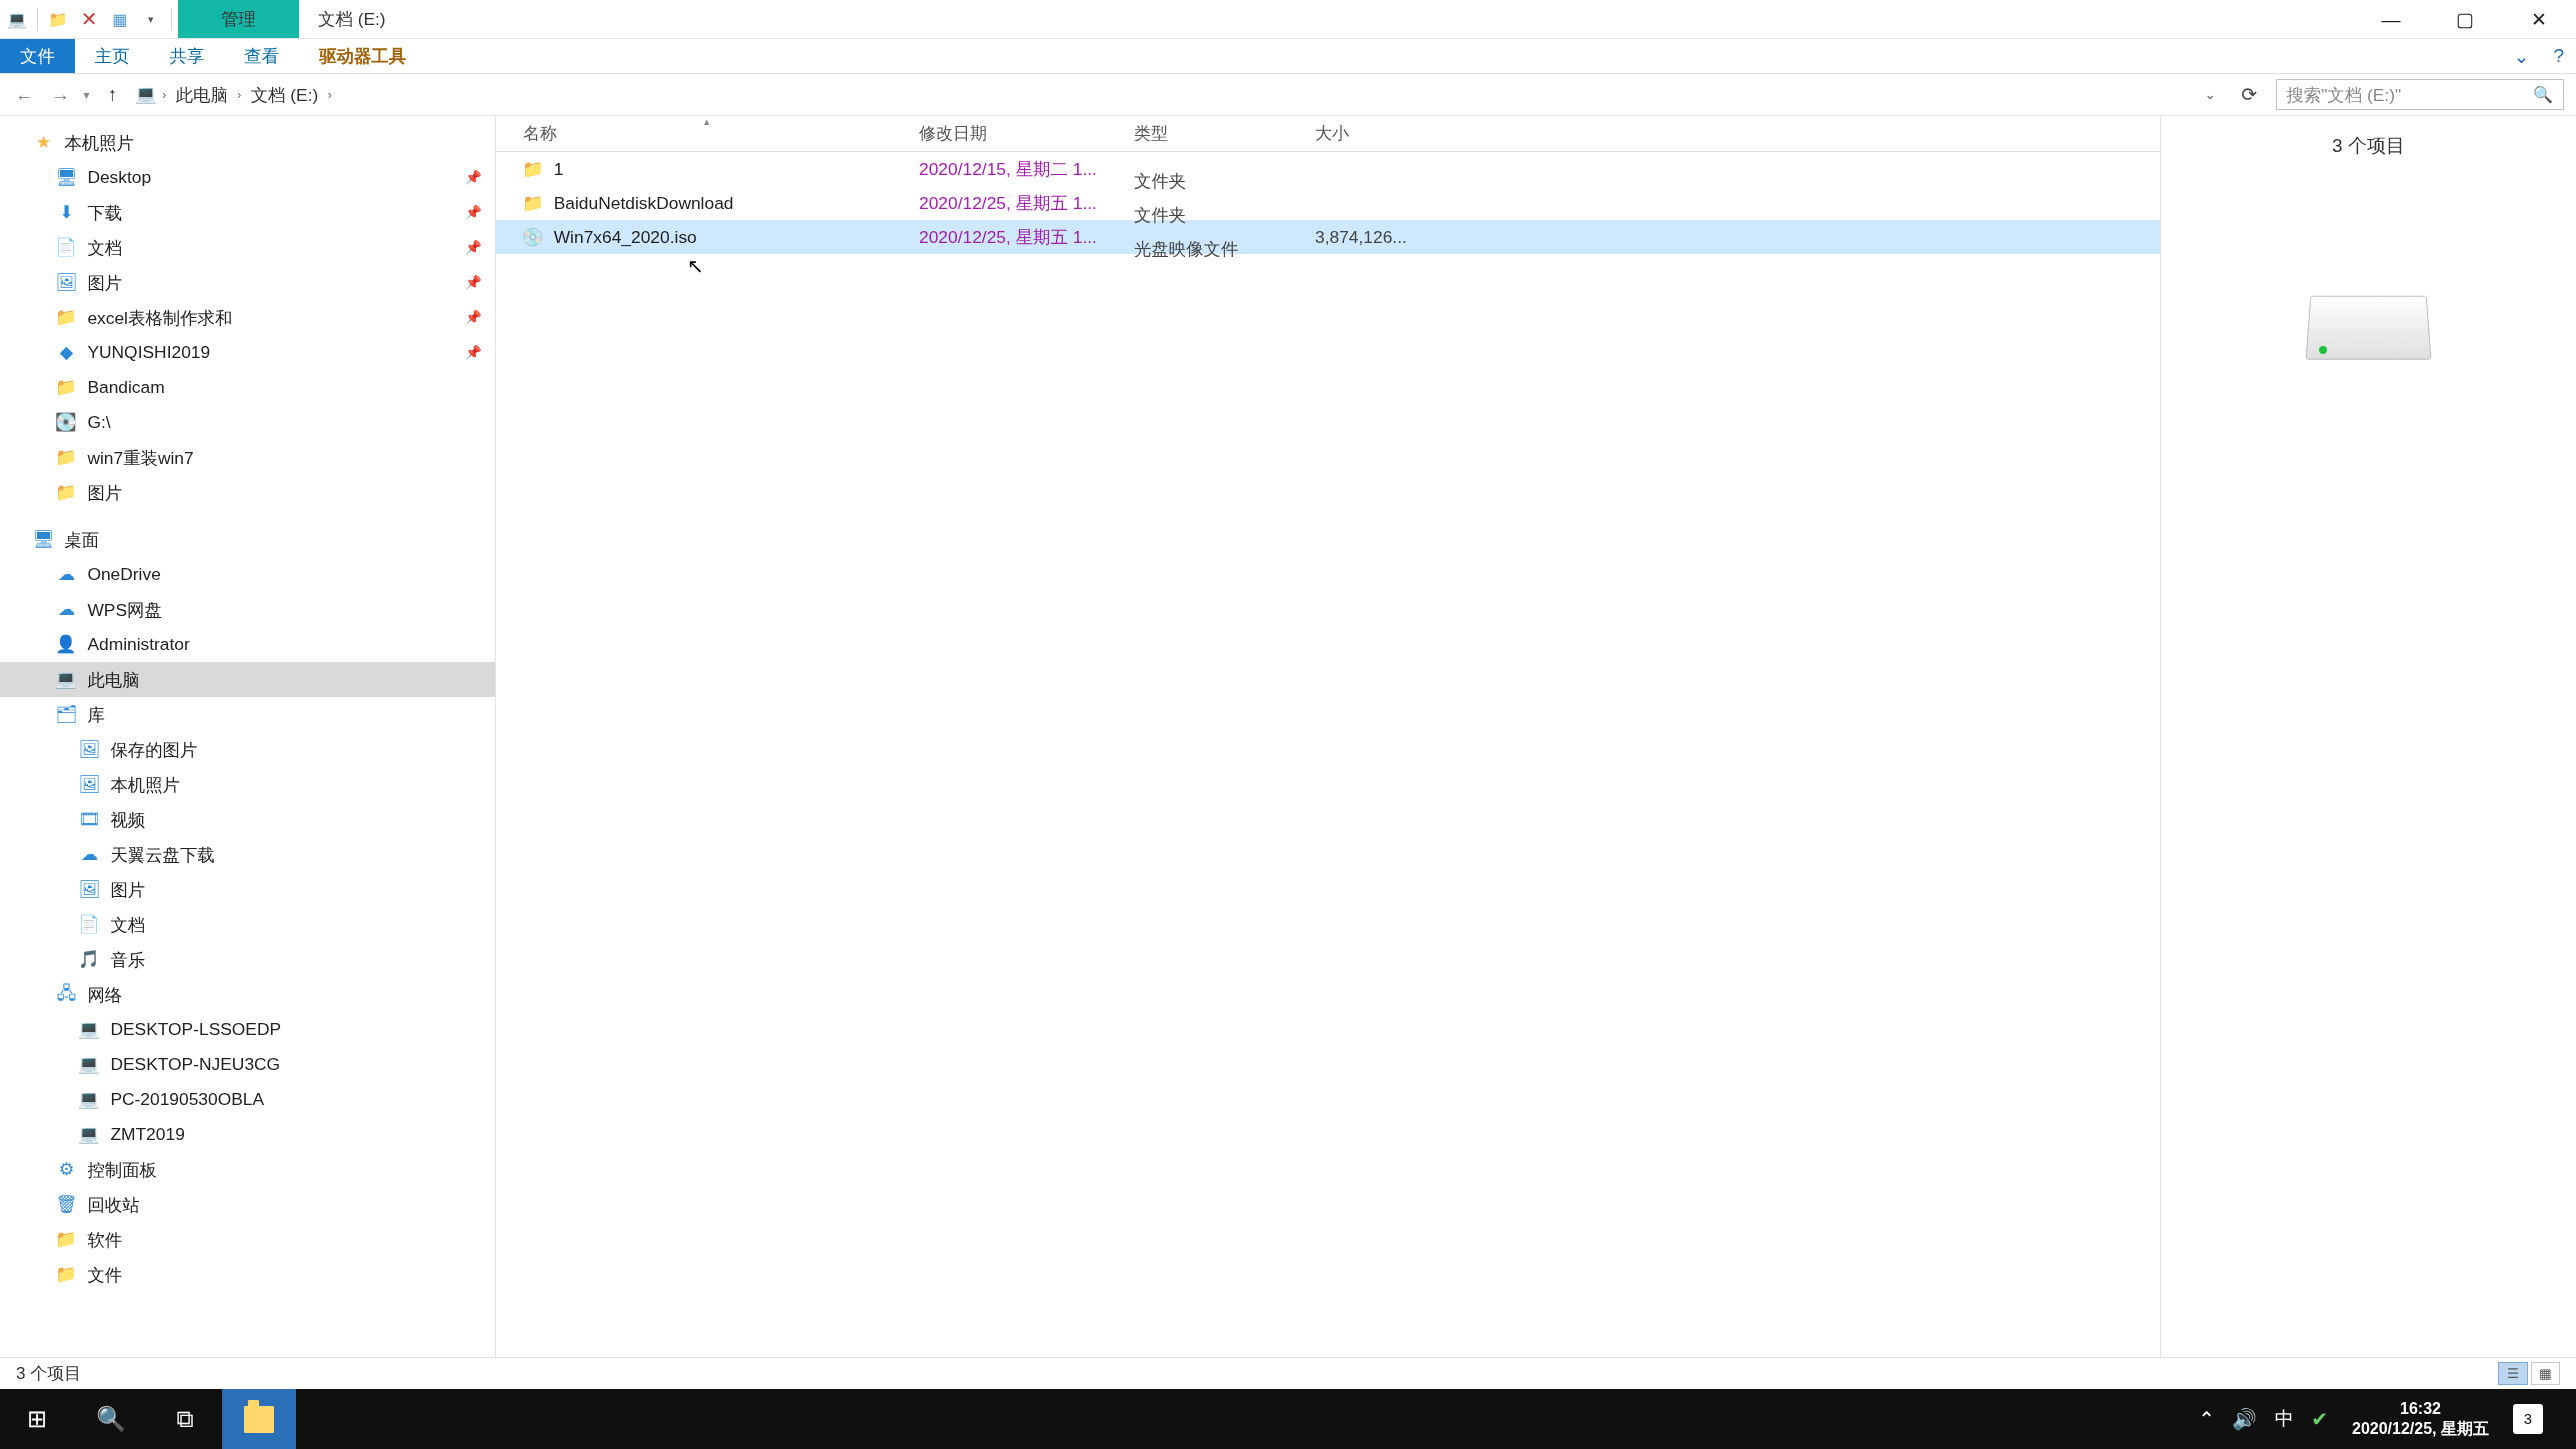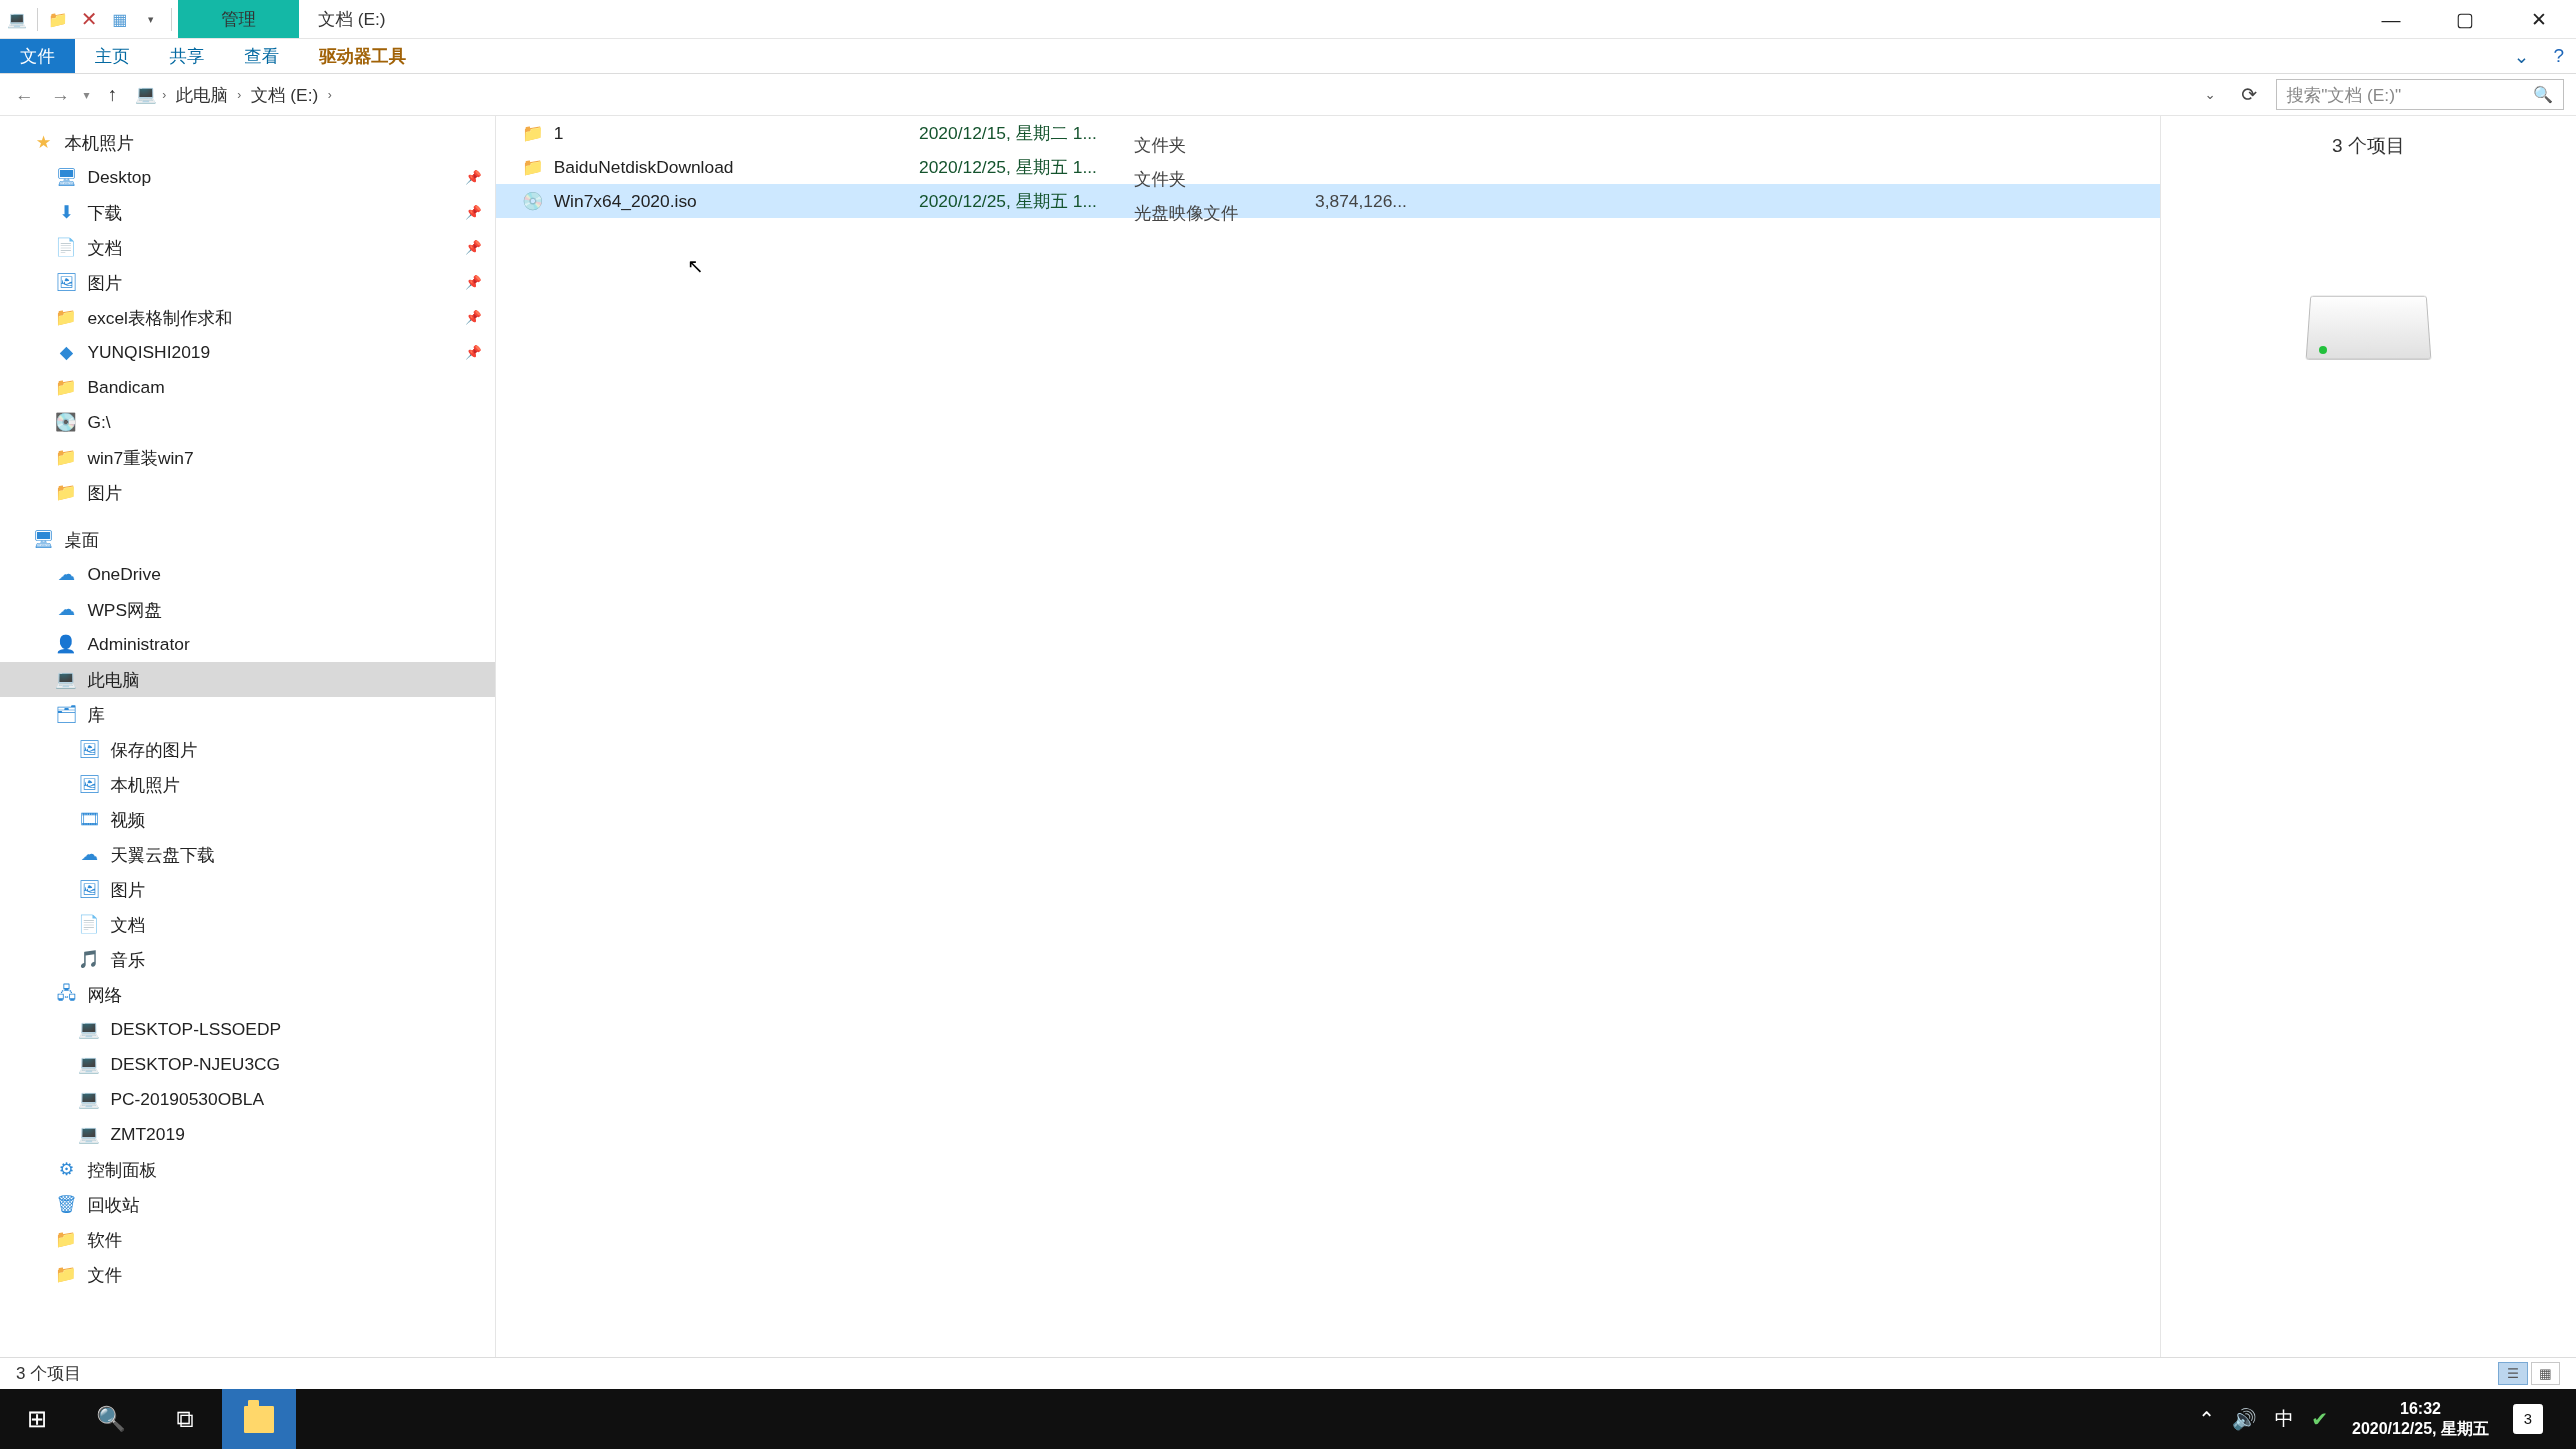--- a/index.html
+++ b/index.html
@@ -57,21 +57,21 @@
 .col.name { width:396px; display:flex; align-items:center; gap:8px; }
 .col.name .sort-arrow { position:absolute; left:181px; top:-6.7px; font-size:10.7px; color:#888; }
 .col.date { width:215px; }
 .col.type { width:181px; }
 .col.size { width:114px; text-align:left; }
 .rows { flex:1; }
 .row { height:34px; display:flex; align-items:center; font-size:17.4px; color:#222; padding-left:27px; }
 .row.selected { background:#cde8ff; }
 .row .cell-name { width:396px; display:flex; align-items:center; gap:10.7px; }
 .row .cell-name .ficon { width:20px; height:20px; display:flex; align-items:center; justify-content:center; font-size:17.4px; }
-.row .cell-date { width:215px; color:#14532d; }
+.row .cell-date { width:215px; color:#a21caf; }
 .row .cell-type { width:181px; color:#444;margin-top:24px; }
 .row .cell-size { width:114px; color:#444; }
 
 .preview-pane { width:416px; border-left:0.7px solid #e5e5e5; display:flex; flex-direction:column; align-items:center; padding-top:17.4px; font-size:19px; color:#333; }
 .preview-pane .drive-icon { margin-top:134px; width:121px; height:67px; position:relative; }
 .drive-icon .body { position:absolute; inset:0; background:linear-gradient(#fefefe,#e0e0e0); border:0.7px solid #bbb; border-radius:2.7px; transform:perspective(268px) rotateX(18deg); }
 .drive-icon .led { position:absolute; bottom:6.7px; left:10.7px; width:8px; height:8px; border-radius:50%; background:#22c13c; }
 
 
 .status { height:32px; border-top:0.7px solid #dcdcdc; background:#fff; display:flex; align-items:center; padding:0 16px; font-size:17px; color:#333; }
@@ -288,20 +288,29 @@
           <span>软件</span>
         </div>
     <div class="tree-item l1">
           <span class="ticon">📁</span>
           <span>文件</span>
         </div>
   </div>
 
   <div class="content">
     <div class="file-pane">
+      <div class="col-headers">
+        <div class="col name">
+          <span>名称</span>
+          <span class="sort-arrow">▴</span>
+        </div>
+        <div class="col date">修改日期</div>
+        <div class="col type">类型</div>
+        <div class="col size">大小</div>
+      </div>
       <div class="rows" id="rows">
             <div class="row">
               <div class="cell-name">
                 <span class="ficon">📁</span>
                 <span>1</span>
               </div>
               <div class="cell-date">2020/12/15, 星期二 1...</div>
               <div class="cell-type">文件夹</div>
               <div class="cell-size"></div>
             </div>

